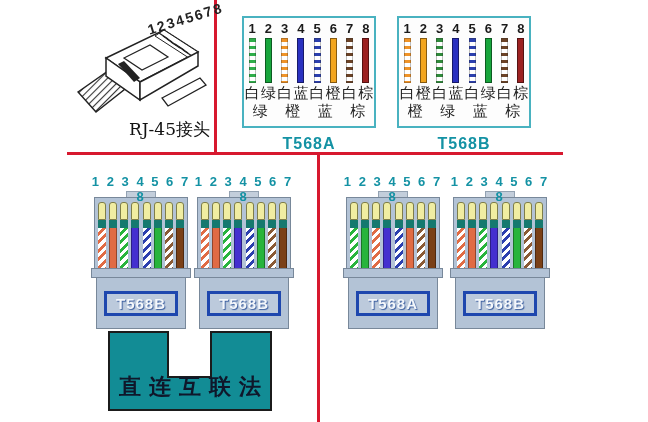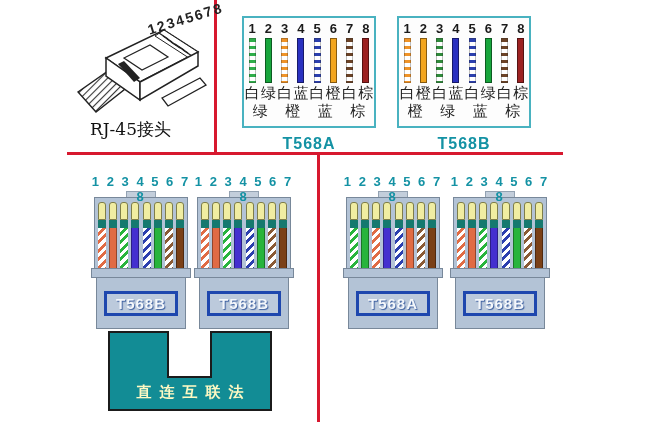--- a/index.html
+++ b/index.html
@@ -10,21 +10,21 @@
   .rline{position:absolute;background:#d7182f;}
   .rline.v1{left:214px;top:0;width:3px;height:155px;}
   .rline.h{left:67px;top:152px;width:496px;height:3px;}
   .rline.v2{left:317px;top:152px;width:3px;height:270px;}
 
   
   .rj45{position:absolute;left:70px;top:8px;width:150px;height:140px;}
   .rj45 svg{position:absolute;left:0;top:8px;}
   .rj45-pins{position:absolute;left:78px;top:14px;transform:rotate(-17deg);transform-origin:left center;
              font-size:14px;letter-spacing:2px;color:#222;font-weight:bold;}
-  .rj45-caption{position:absolute;left:20px;top:110px;width:120px;text-align:left;
+  .rj45-caption{position:absolute;left:20px;top:110px;width:120px;text-align:right;
                 font-size:17px;color:#111;font-family:"DejaVu Serif","Liberation Serif",serif;}
 
   
   .std-panel{position:absolute;top:16px;width:134px;}
   .std-box{width:134px;height:112px;border:2px solid #49b2c0;background:#fdfdfd;box-sizing:border-box;
            padding-top:3px;}
   .std-cols{display:flex;justify-content:space-evenly;}
   .std-col{width:16px;text-align:center;}
   .std-num{font-size:13px;font-weight:bold;color:#1a1a1a;line-height:16px;}
   .wire-top{width:7px;height:45px;margin:1px auto 0 auto;box-sizing:border-box;}
@@ -56,22 +56,22 @@
                margin-top:-1px;}
   .conn-body{width:90px;height:52px;margin:-1px auto 0 auto;background:#b3c3d6;border:1px solid #78889a;
              box-sizing:border-box;display:flex;align-items:center;justify-content:center;}
   .conn-label{border:3px solid #1e47ae;background:#bccadc;color:#f4f7fb;
               text-shadow:1px 1px 1px #3a5d9e;font-size:15px;font-weight:bold;letter-spacing:1px;
               padding:1px 9px;}
 
   
   .ucable{position:absolute;background:#128c95;border:2px solid #1b1b1b;box-sizing:border-box;z-index:1;}
   .u-notch{position:absolute;background:#fff;border:2px solid #1b1b1b;border-top:none;top:-2px;box-sizing:border-box;}
-  .u-label{position:absolute;left:0;right:0;bottom:7px;text-align:center;color:#fef9c3;
-           font-size:15px;font-weight:bold;letter-spacing:8px;text-indent:8px;}
+  .u-label{position:absolute;left:0;right:0;bottom:7px;text-align:center;color:#0f172a;
+           font-size:22px;font-weight:bold;letter-spacing:8px;text-indent:8px;}
   #u1{left:108px;top:331px;width:164px;height:80px;}
   #u1 .u-notch{left:57px;width:45px;height:47px;}
   #u2{left:365px;top:331px;width:158px;height:81px;}
   #u2 .u-notch{left:53px;width:47px;height:45px;}
 </style>
 </head>
 <body>
 
 <div class="stage">
 

